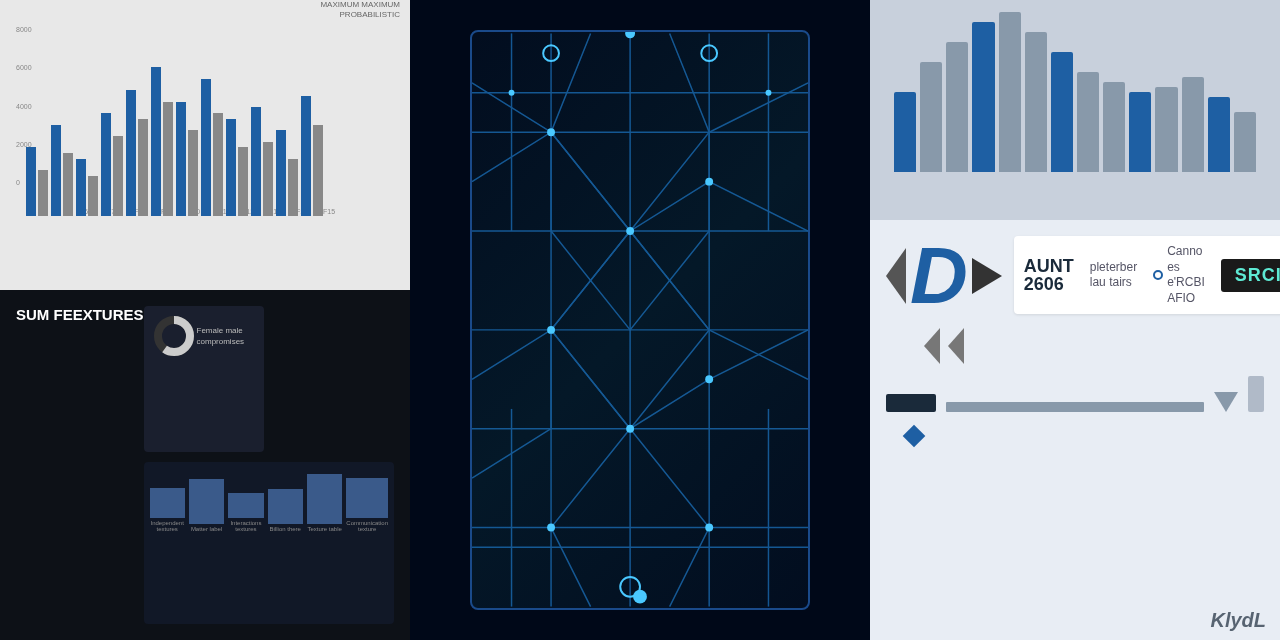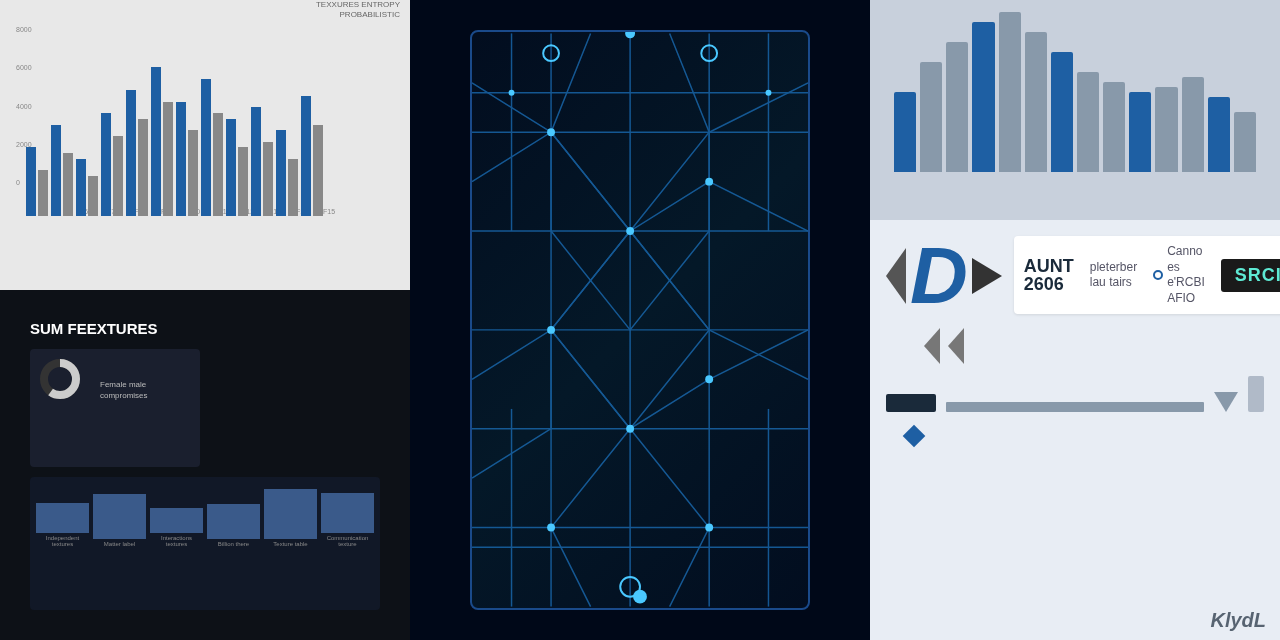--- a/index.html
+++ b/index.html
@@ -105,23 +105,22 @@
       gap: 3px;
       margin-left: 10px;
       margin-top: 2px;
       font-size: 7px;
       color: #888;
     }
 
     .left-bottom {
       flex: 1;
       background: #0d1117;
-      padding: 30px;
-      display: flex;
-      flex-direction: column;
+      padding: 16px;
+      display: flex;
     }
 
     .bottom-title {
       font-size: 15px;
       font-weight: bold;
       color: #fff;
       margin-bottom: 12px;
     }
 
     .features-grid {
@@ -135,22 +134,22 @@
       background: #1a1f2e;
       border-radius: 4px;
       padding: 8px;
       display: flex;
       flex-direction: column;
       gap: 4px;
     }
 
     .feature-card-top {
       display: flex;
-      align-items: flex-end;
-      gap: 18px;
+      align-items: center;
+      gap: 1px;
     }
 
     .donut-chart {
       width: 44px;
       height: 44px;
       position: relative;
       flex-shrink: 0;
     }
 
     .donut-chart svg {
@@ -371,21 +370,21 @@
       overflow: hidden;
     }
   </style>
 </head>
 <body>
 
 <div class="left-panel">
 
   <div class="left-top">
     <div class="chart-subtitle">
-      <span>TEXXURES ENTROPY</span><br>
+      <span>MAXIMUM MAXIMUM</span><br>
       <span>PROBABILISTIC</span>
     </div>
     <div style="display:flex;position:relative;height:190px;">
       <div class="y-axis-labels">
         <span>8000</span>
           <span>6000</span>
           <span>4000</span>
           <span>2000</span>
           <span>0</span>
       </div>

